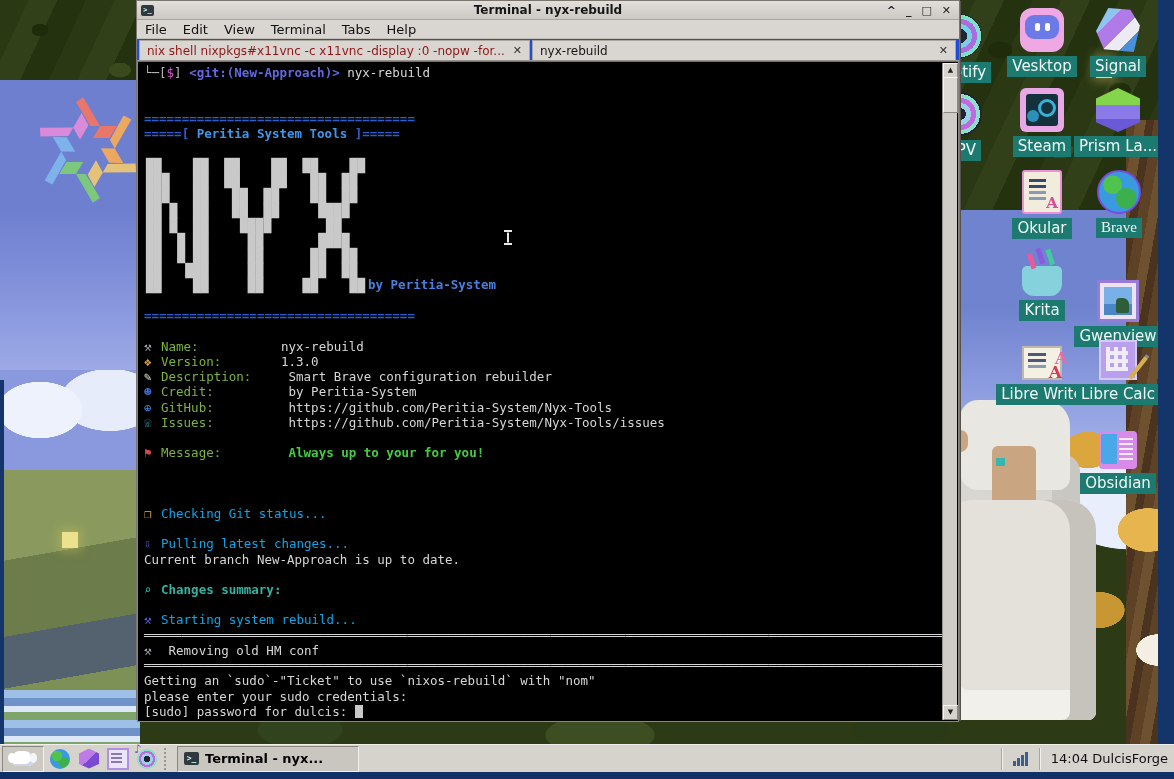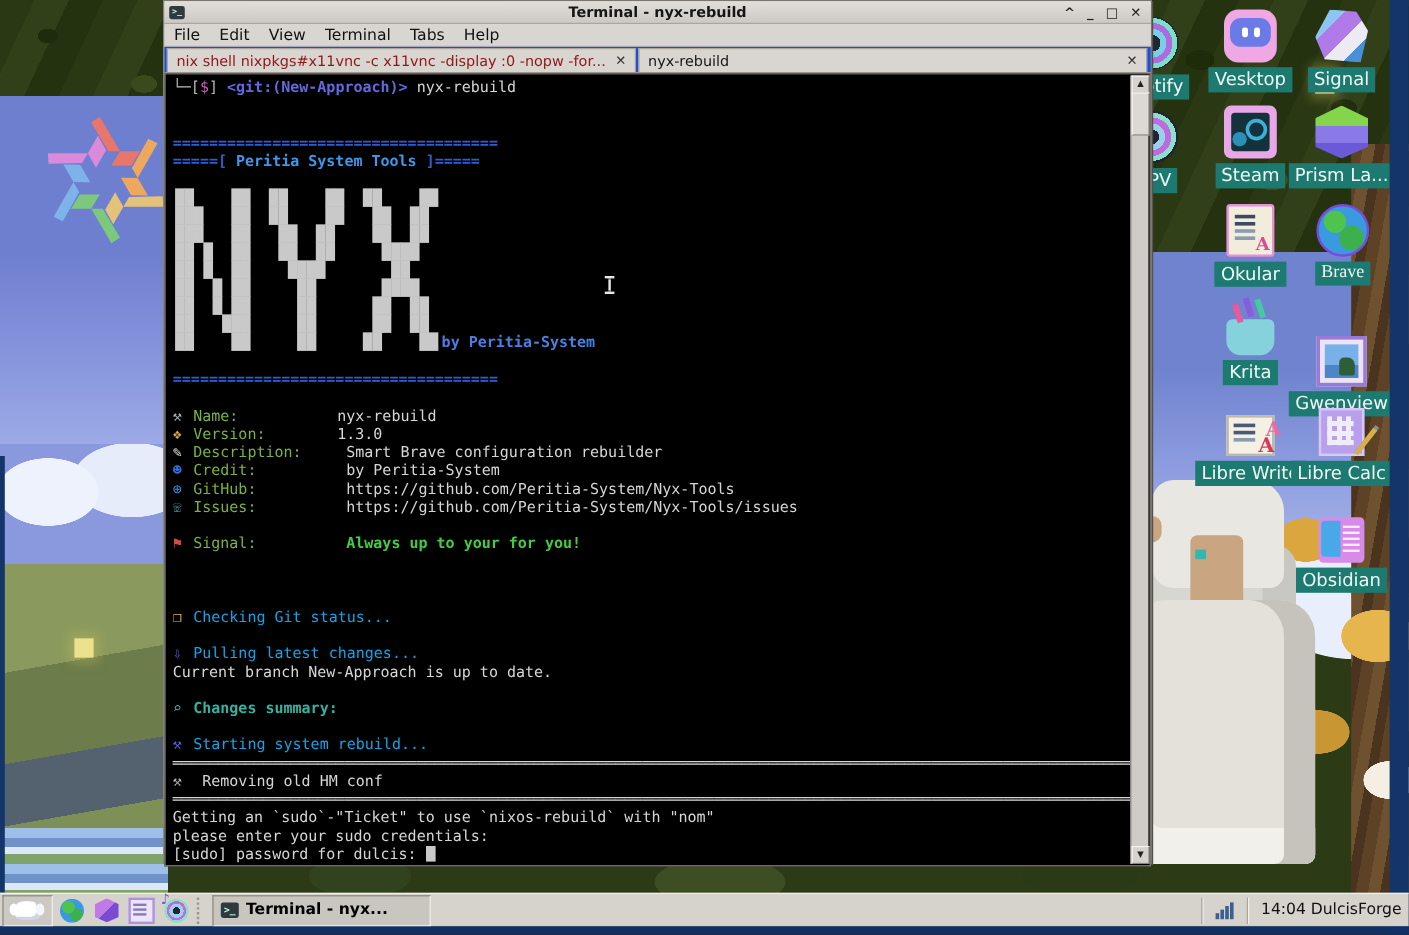--- a/index.html
+++ b/index.html
@@ -320,21 +320,21 @@
       <div class="tl">&nbsp;</div>
       <div class="tl c-bsep">====================================</div>
       <div class="tl">&nbsp;</div>
       <div class="tl"><span class="ico ico-tool">⚒</span><span class="lab c-green">Name:</span><span class="c-white">nyx-rebuild</span></div>
       <div class="tl"><span class="ico ico-tag">❖</span><span class="lab c-green">Version:</span><span class="c-white">1.3.0</span></div>
       <div class="tl"><span class="ico ico-memo">✎</span><span class="lab c-green">Description:</span><span class="c-white"> Smart Brave configuration rebuilder</span></div>
       <div class="tl"><span class="ico ico-user">☻</span><span class="lab c-green">Credit:</span><span class="c-white"> by Peritia-System</span></div>
       <div class="tl"><span class="ico ico-globe">⊕</span><span class="lab c-green">GitHub:</span><span class="c-white"> https://github.com/Peritia-System/Nyx-Tools</span></div>
       <div class="tl"><span class="ico ico-phone">☏</span><span class="lab c-green">Issues:</span><span class="c-white"> https://github.com/Peritia-System/Nyx-Tools/issues</span></div>
       <div class="tl">&nbsp;</div>
-      <div class="tl"><span class="ico ico-pin">⚑</span><span class="lab c-green">Signal:</span><span class="c-bgreen"> Always up to your for you!</span></div>
+      <div class="tl"><span class="ico ico-pin">⚑</span><span class="lab c-green">Message:</span><span class="c-bgreen"> Always up to your for you!</span></div>
       <div class="tl">&nbsp;</div>
       <div class="tl">&nbsp;</div>
       <div class="tl">&nbsp;</div>
       <div class="tl"><span class="ico ico-folder">❐</span><span class="c-blue">Checking Git status...</span></div>
       <div class="tl">&nbsp;</div>
       <div class="tl"><span class="ico ico-dl">⇩</span><span class="c-blue">Pulling latest changes...</span></div>
       <div class="tl c-white">Current branch New-Approach is up to date.</div>
       <div class="tl">&nbsp;</div>
       <div class="tl"><span class="ico ico-mag">⌕</span><span class="c-teal">Changes summary:</span></div>
       <div class="tl">&nbsp;</div>

